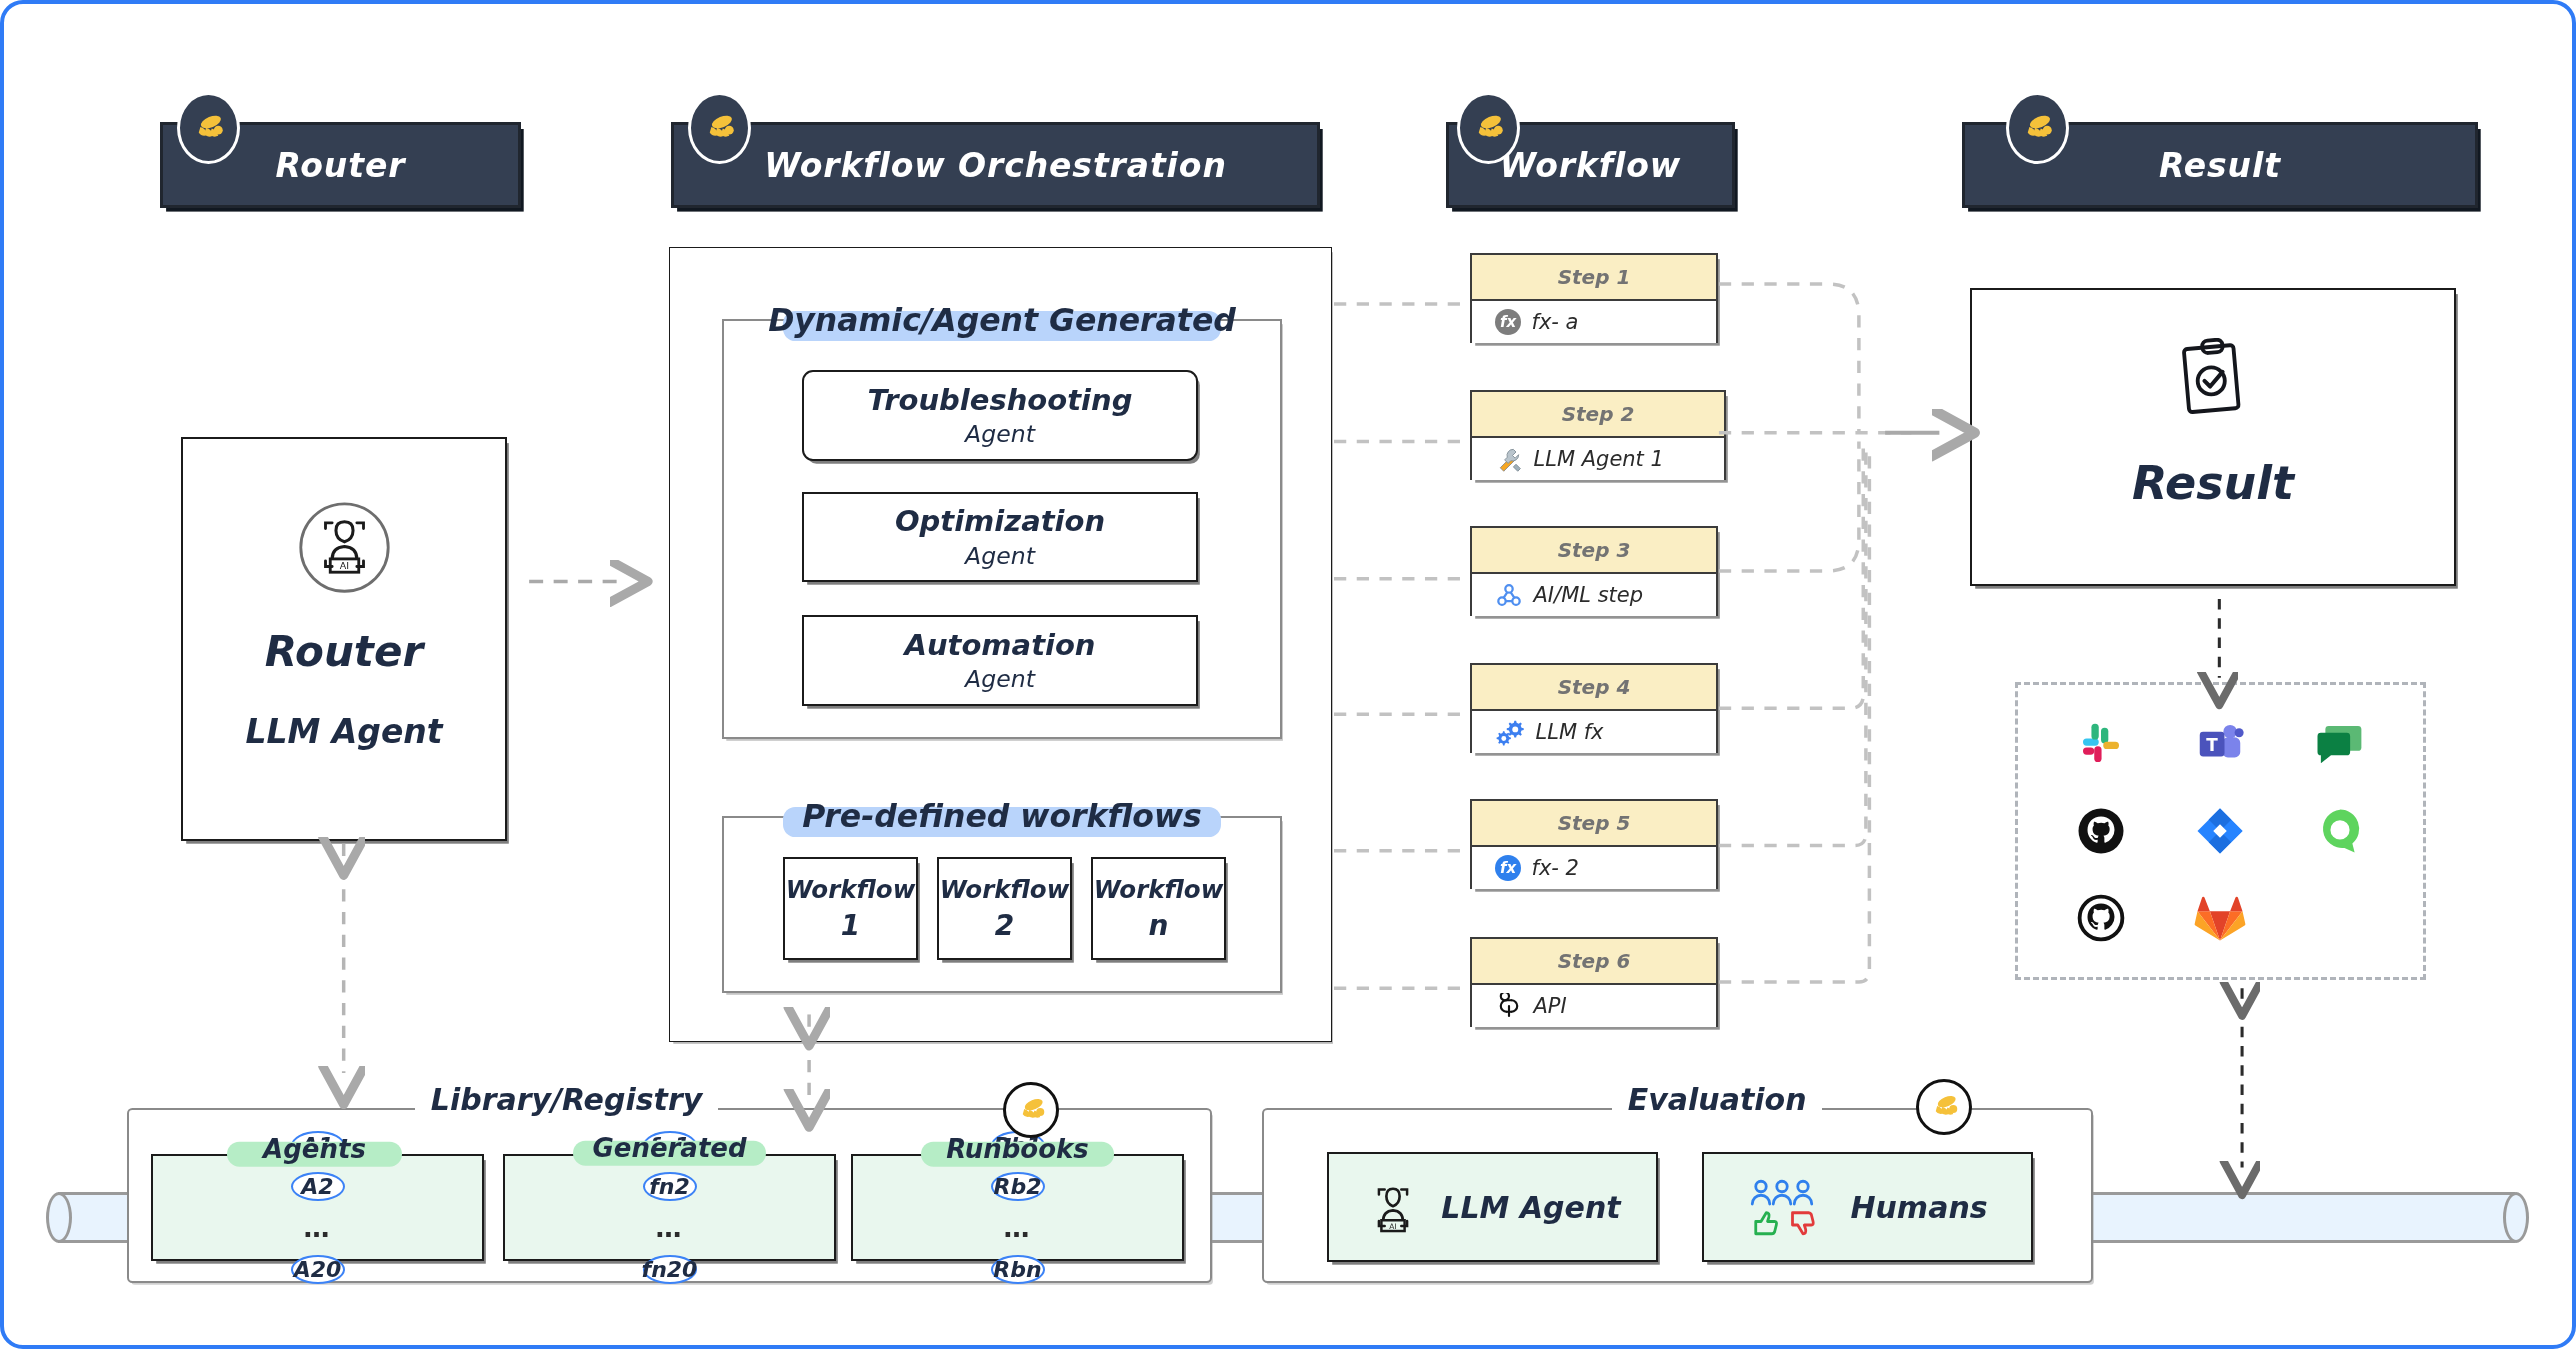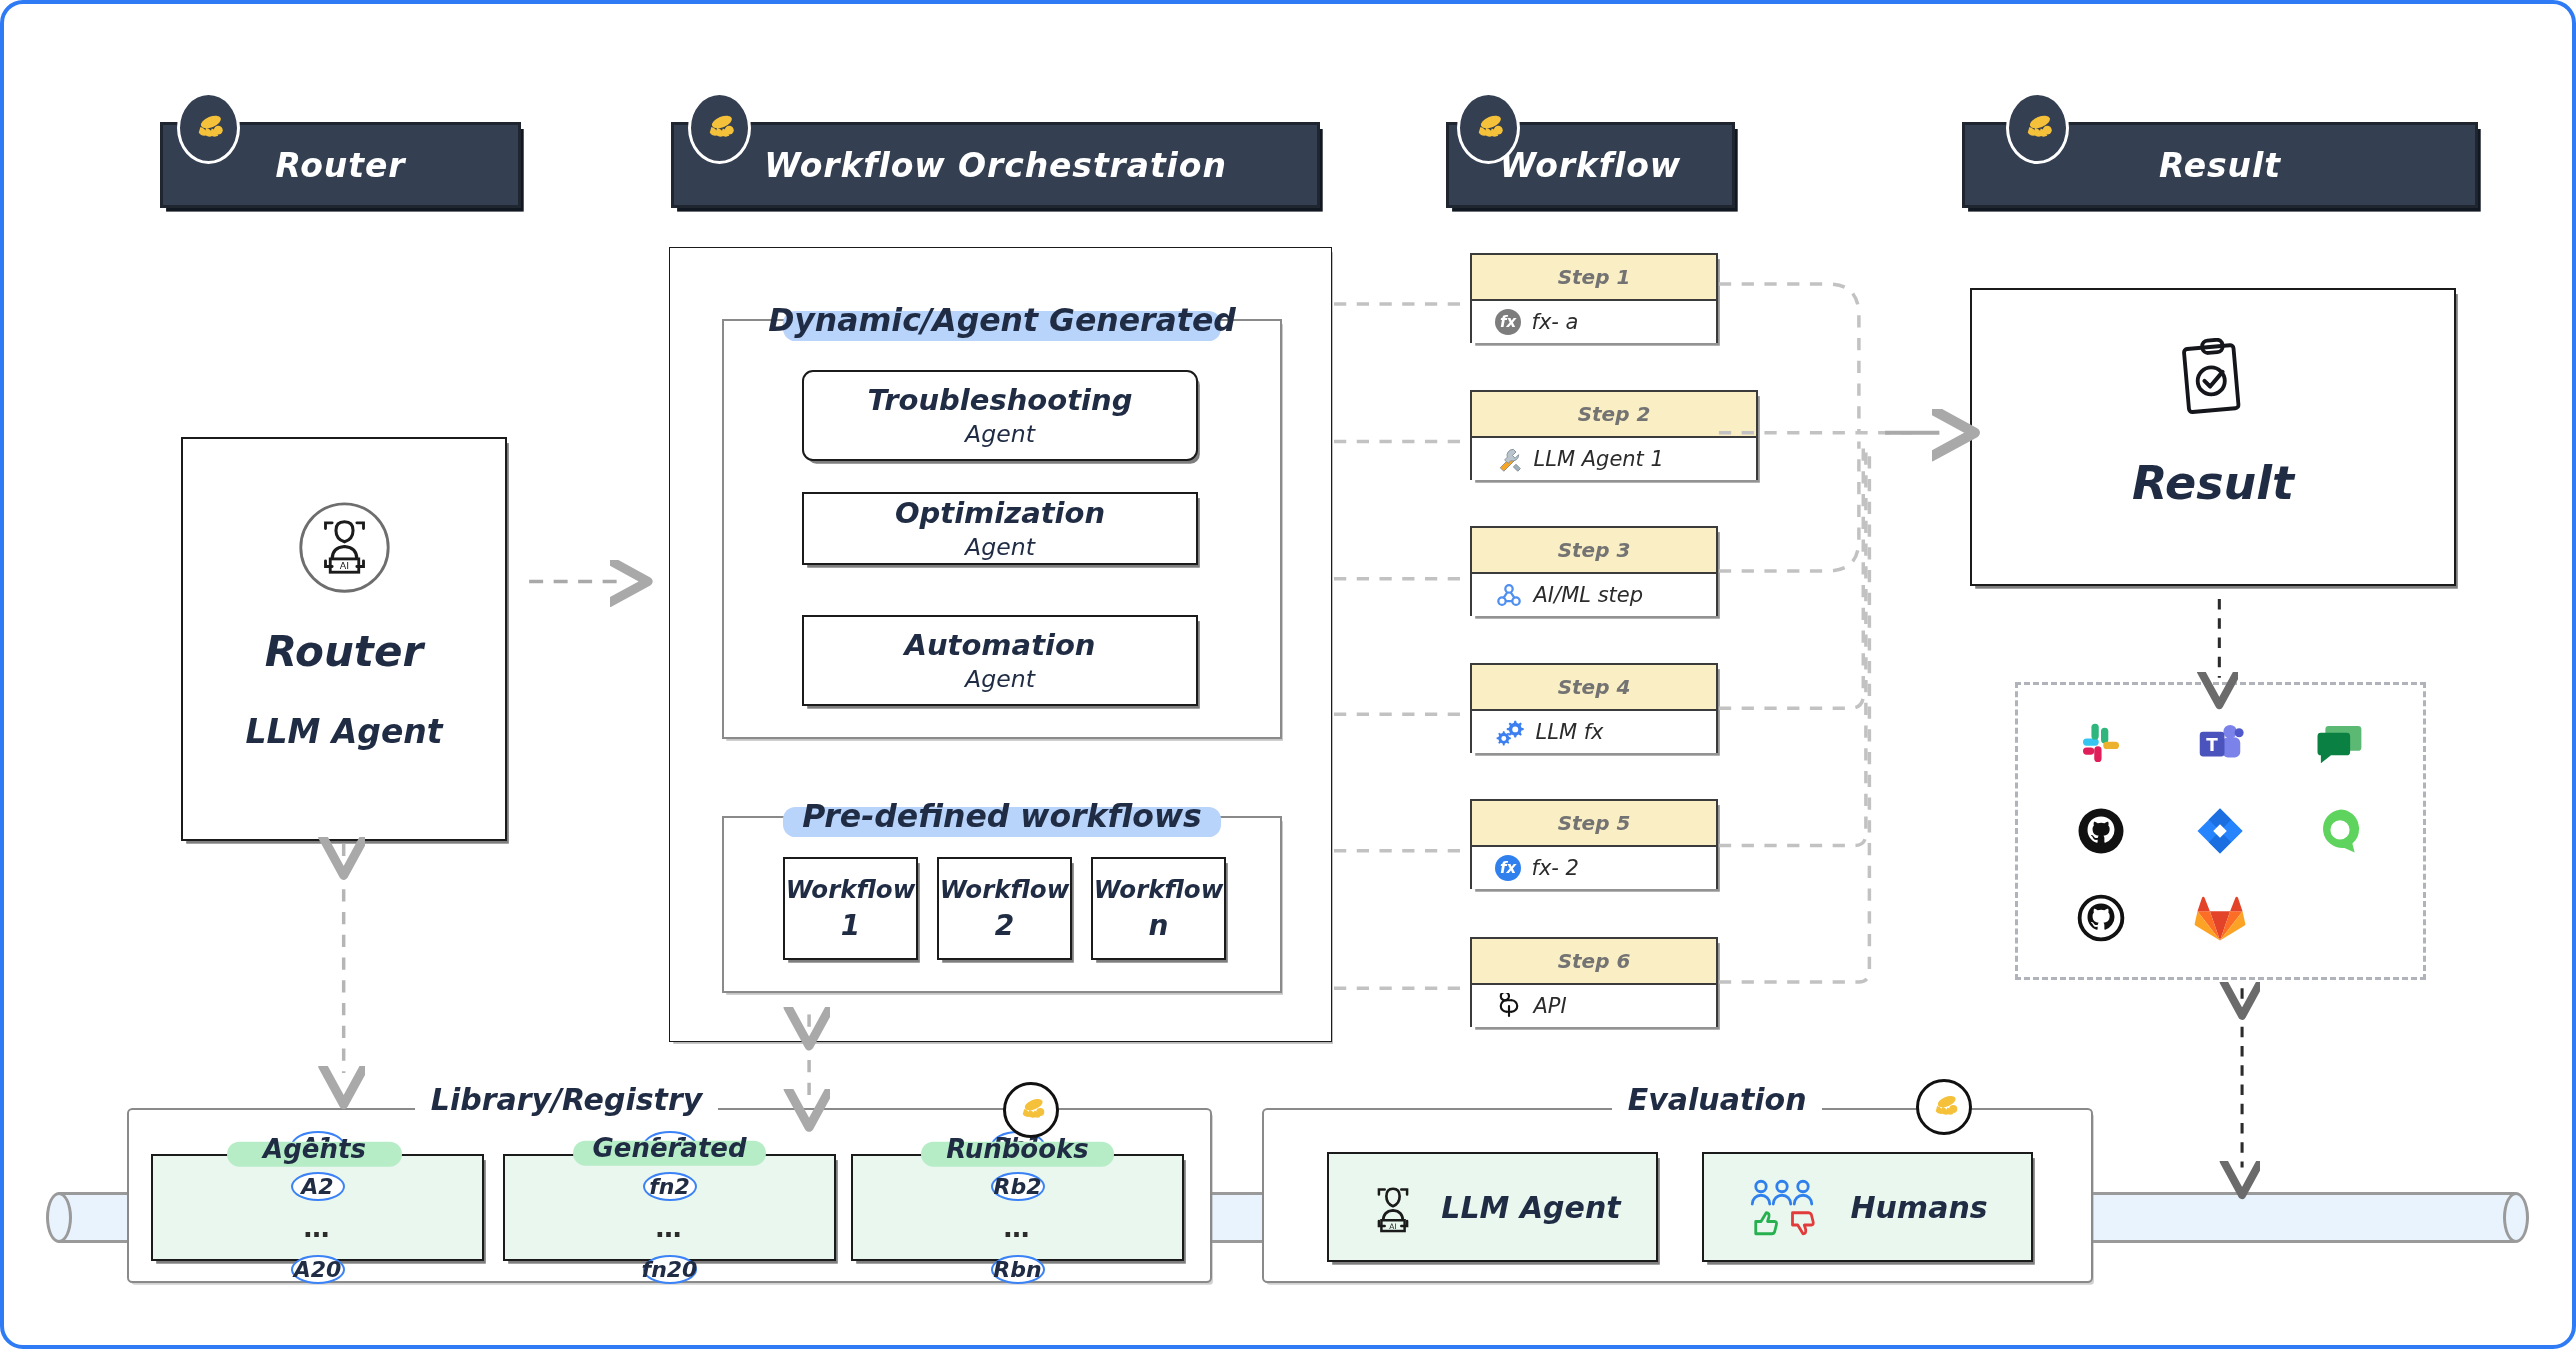--- a/index.html
+++ b/index.html
@@ -263,21 +263,21 @@
   <div class="sketch grey" style="left:718px; top:315px; width:560px; height:420px;"></div>
   <div class="hl blue" style="left:779px; top:289px; width:438px; height:53px; font-size:31.5px;">
     <span class="hlbg" style="height:30px;"></span>
     <span>Dynamic/Agent Generated</span>
   </div>
 
   <div class="sketch" style="left:798px; top:366px; width:396px; height:91px; display:flex; flex-direction:column; align-items:center; justify-content:center;border-radius:11px;">
     <div class="lbl hand" style="position:relative;font-size:29px;">Troubleshooting</div>
     <div class="lbl hand" style="position:relative;font-size:23.6px;font-weight:normal;margin-top:3.5px;">Agent</div>
   </div>
-  <div class="sketch" style="left:798px; top:488px; width:396px; height:73px; display:flex; flex-direction:column; align-items:center; justify-content:center;">
+  <div class="sketch" style="left:798px; top:488px; width:396px; height:90px; display:flex; flex-direction:column; align-items:center; justify-content:center;">
     <div class="lbl hand" style="position:relative;font-size:29px;">Optimization</div>
     <div class="lbl hand" style="position:relative;font-size:23.6px;font-weight:normal;margin-top:3.5px;">Agent</div>
   </div>
   <div class="sketch" style="left:798px; top:611px; width:396px; height:91px; display:flex; flex-direction:column; align-items:center; justify-content:center;">
     <div class="lbl hand" style="position:relative;font-size:29px;">Automation</div>
     <div class="lbl hand" style="position:relative;font-size:23.6px;font-weight:normal;margin-top:3.5px;">Agent</div>
   </div>
 
   <div class="sketch grey" style="left:718px; top:812px; width:560px; height:177px;"></div>
   <div class="hl blue" style="left:779px; top:786px; width:438px; height:51px; font-size:31.5px;">
@@ -299,21 +299,21 @@
   </div>
 
   <div class="step" style="left:1466px; top:249px; width:248px; height:90px;">
     <div class="shead">Step 1</div>
     <div class="sbody">
       <span class="fxcircle" style="background:#7d7d7d;">fx</span>
       <span>fx- a</span>
     </div>
   </div>
 
-  <div class="step" style="left:1466px; top:386px; width:288px; height:90px;">
+  <div class="step" style="left:1466px; top:386px; width:256px; height:90px;">
     <div class="shead">Step 2</div>
     <div class="sbody">
       <span style="flex:0 0 auto;">
         <svg width="28" height="28" viewBox="0 0 32 32" class="icoimg">
           <path d="M6 26 L19 13 l4 4 L10 30 z" fill="#f5a623" stroke="#8a8a8a" stroke-width="1"></path>
           <path d="M21 5 a7 7 0 0 0 -7 9 l-3 3 4 4 3-3 a7 7 0 0 0 9-7 l-4 4 -3-3 4-4z" fill="#b9c4cc" stroke="#7d8a94" stroke-width="1"></path>
           <path d="M24 22 l5 5 -3 3 -5-5z" fill="#9fb0ba" stroke="#7d8a94" stroke-width="1"></path>
         </svg>
       </span>
       <span>LLM Agent 1</span>

